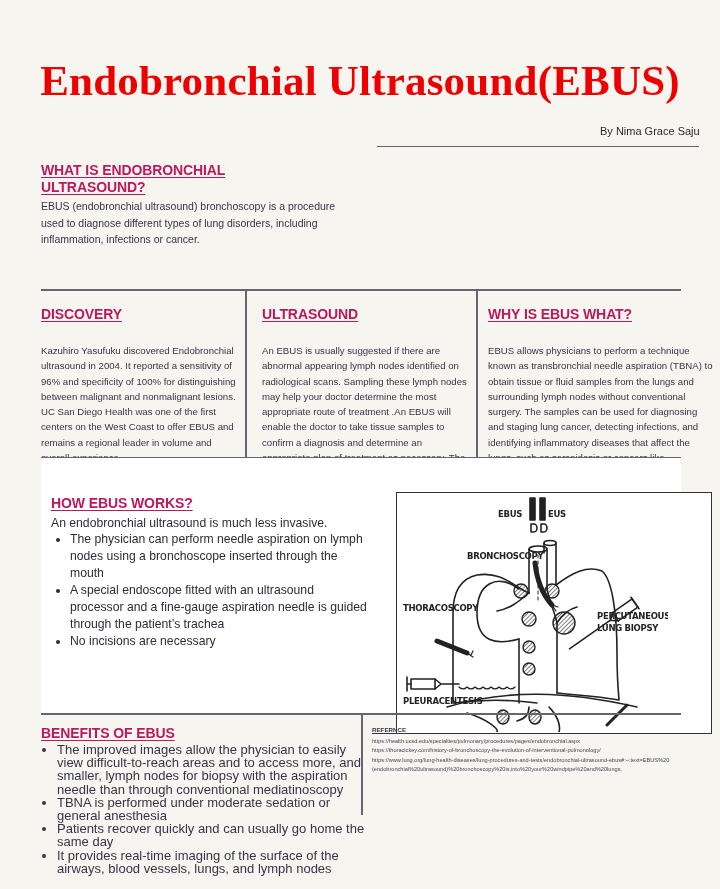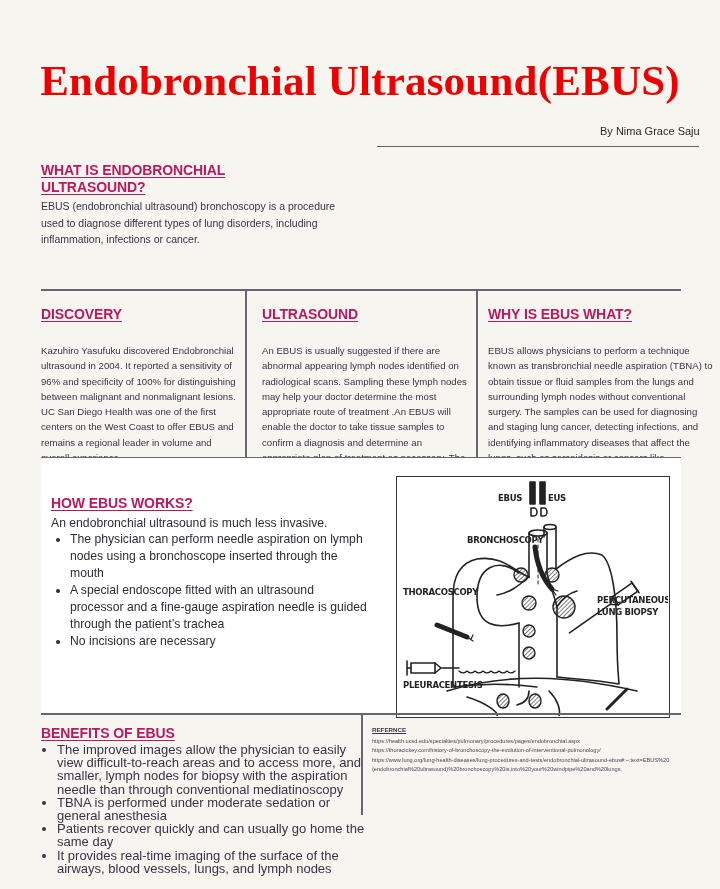--- a/index.html
+++ b/index.html
@@ -28,21 +28,21 @@
     .intro-p { left: 41px; top: 198px; width: 300px; font-size: 10.5px; line-height: 16.5px; }
     .rule-h { height: 2px; background: #6a6472; }
     .rule-v { width: 1.5px; background: #6a6472; }
     .col { top: 306px; }
     .col .p { margin-top: 20px; }
     .how-panel { left: 41px; top: 458px; width: 640px; height: 256px; background: #ffffff; }
     .how-h { left: 51px; top: 495px; }
     .how-intro { left: 51px; top: 515px; font-size: 12.2px; line-height: 17px; color: #2f2a3a; white-space: nowrap; }
     .how-list { left: 51px; top: 531px; width: 300px; margin: 0; padding: 0 0 0 19px; font-size: 12.2px; line-height: 17px; color: #2f2a3a; }
     .how-list li { padding-left: 0; }
-    .diagram { left: 396px; top: 476px; width: 274px; height: 242px; background: #fff; border: 1.5px solid #333; box-sizing: border-box; }
+    .diagram { left: 396px; top: 492px; width: 316px; height: 242px; background: #fff; border: 1.5px solid #333; box-sizing: border-box; }
     .ben-h { left: 41px; top: 725px; }
     .ben-list { left: 41px; top: 743px; width: 310px; margin: 0; padding: 0 0 0 16px; font-size: 13px; line-height: 13.2px; color: #3a3246; }
     .ref-h { left: 372px; top: 726px; font-size: 6.2px; font-weight: bold; color: #3a3246; text-decoration: underline; }
     .ref-list { left: 372px; top: 737px; width: 300px; font-size: 5.6px; line-height: 9.4px; color: #4a4456; word-break: break-all; }
     .ref-list div { white-space: normal; }
   </style>
 </head>
 <body>
 
 <div class="abs title">Endobronchial Ultrasound(EBUS)</div>

